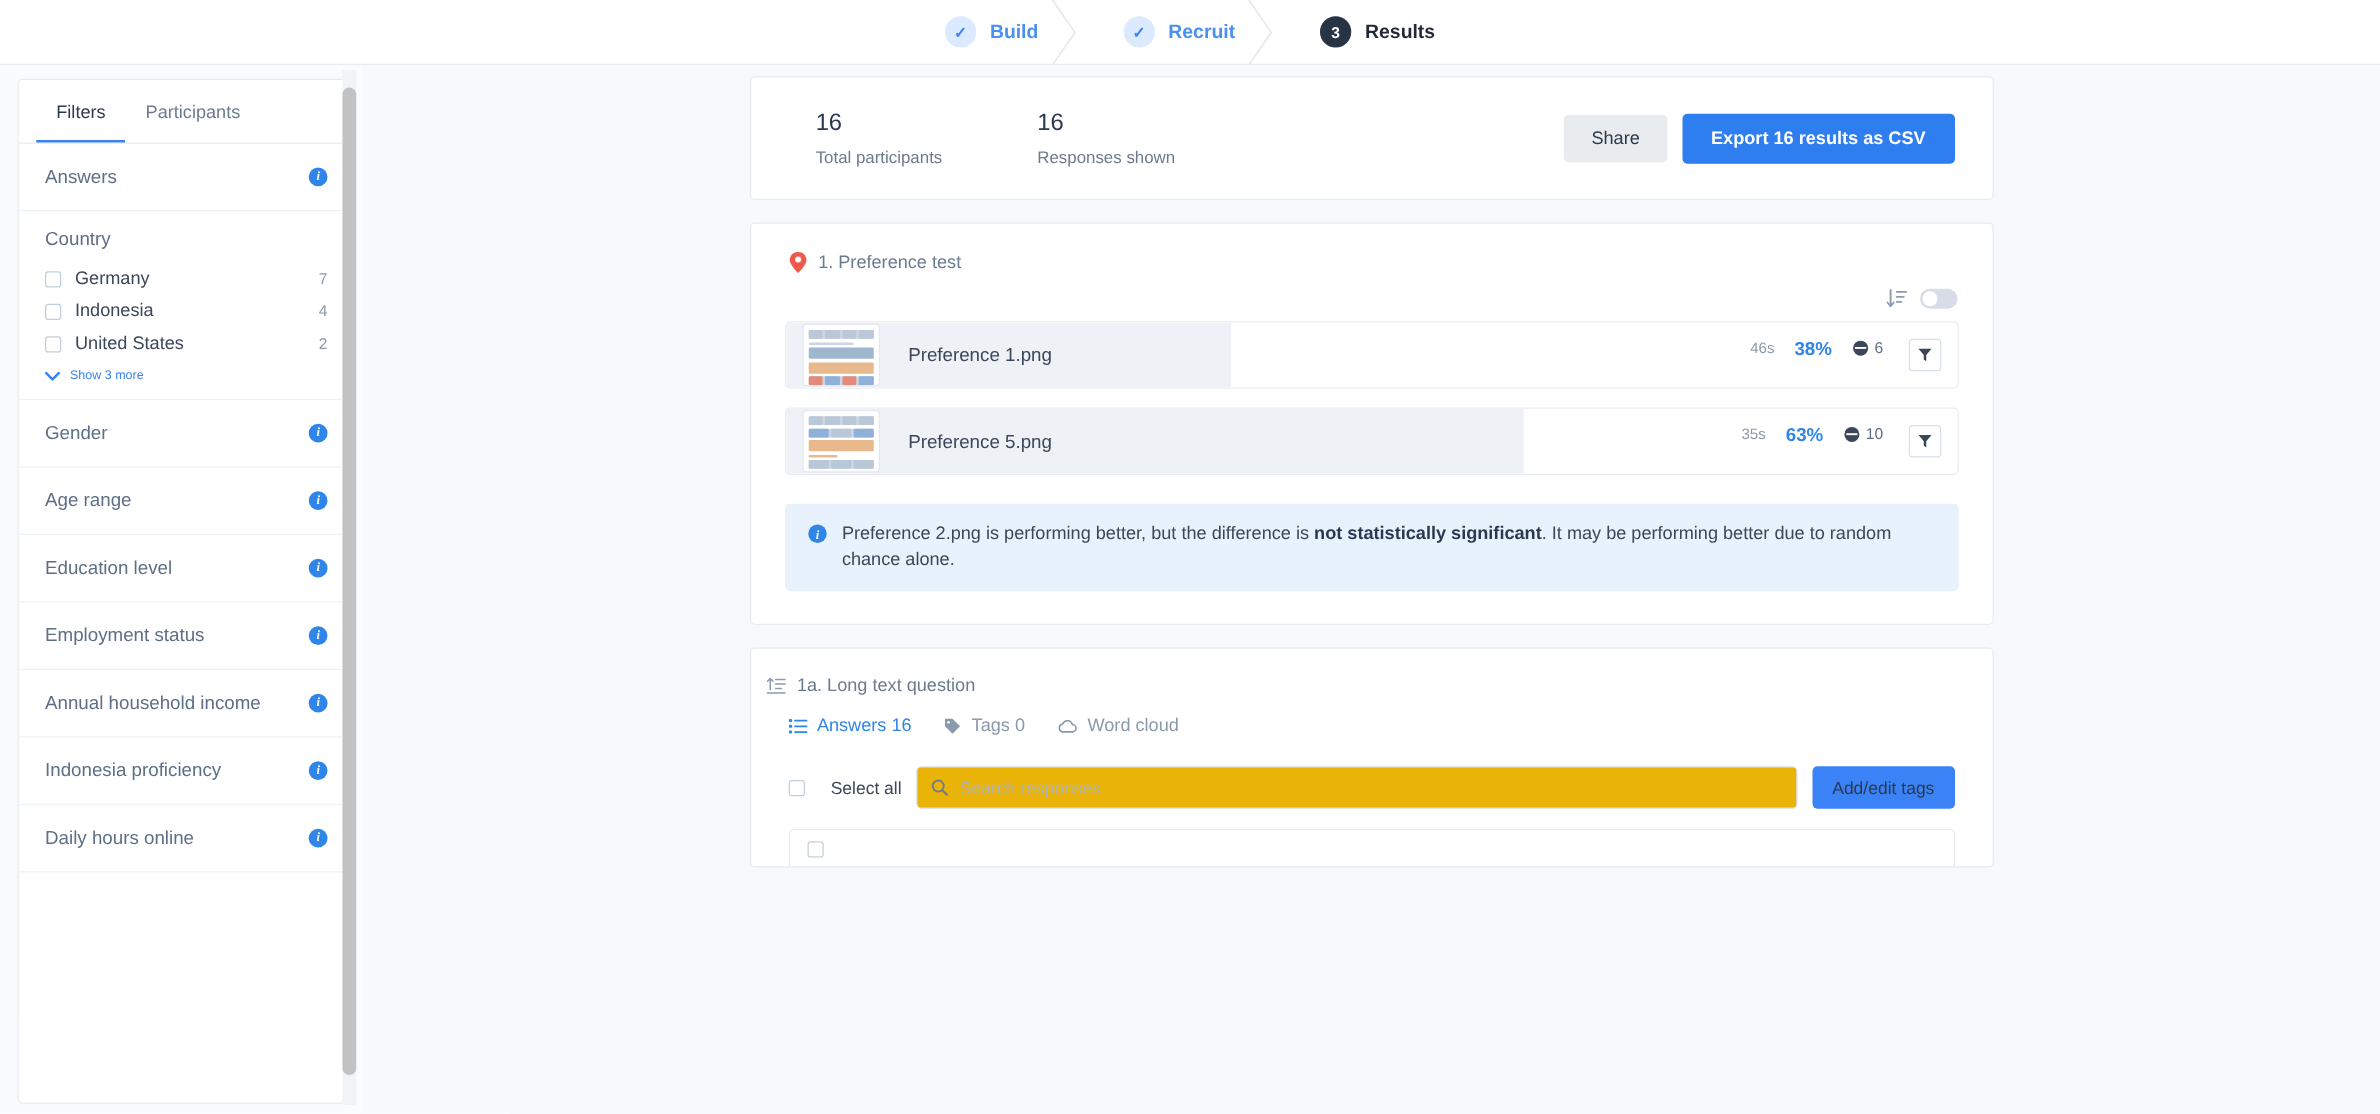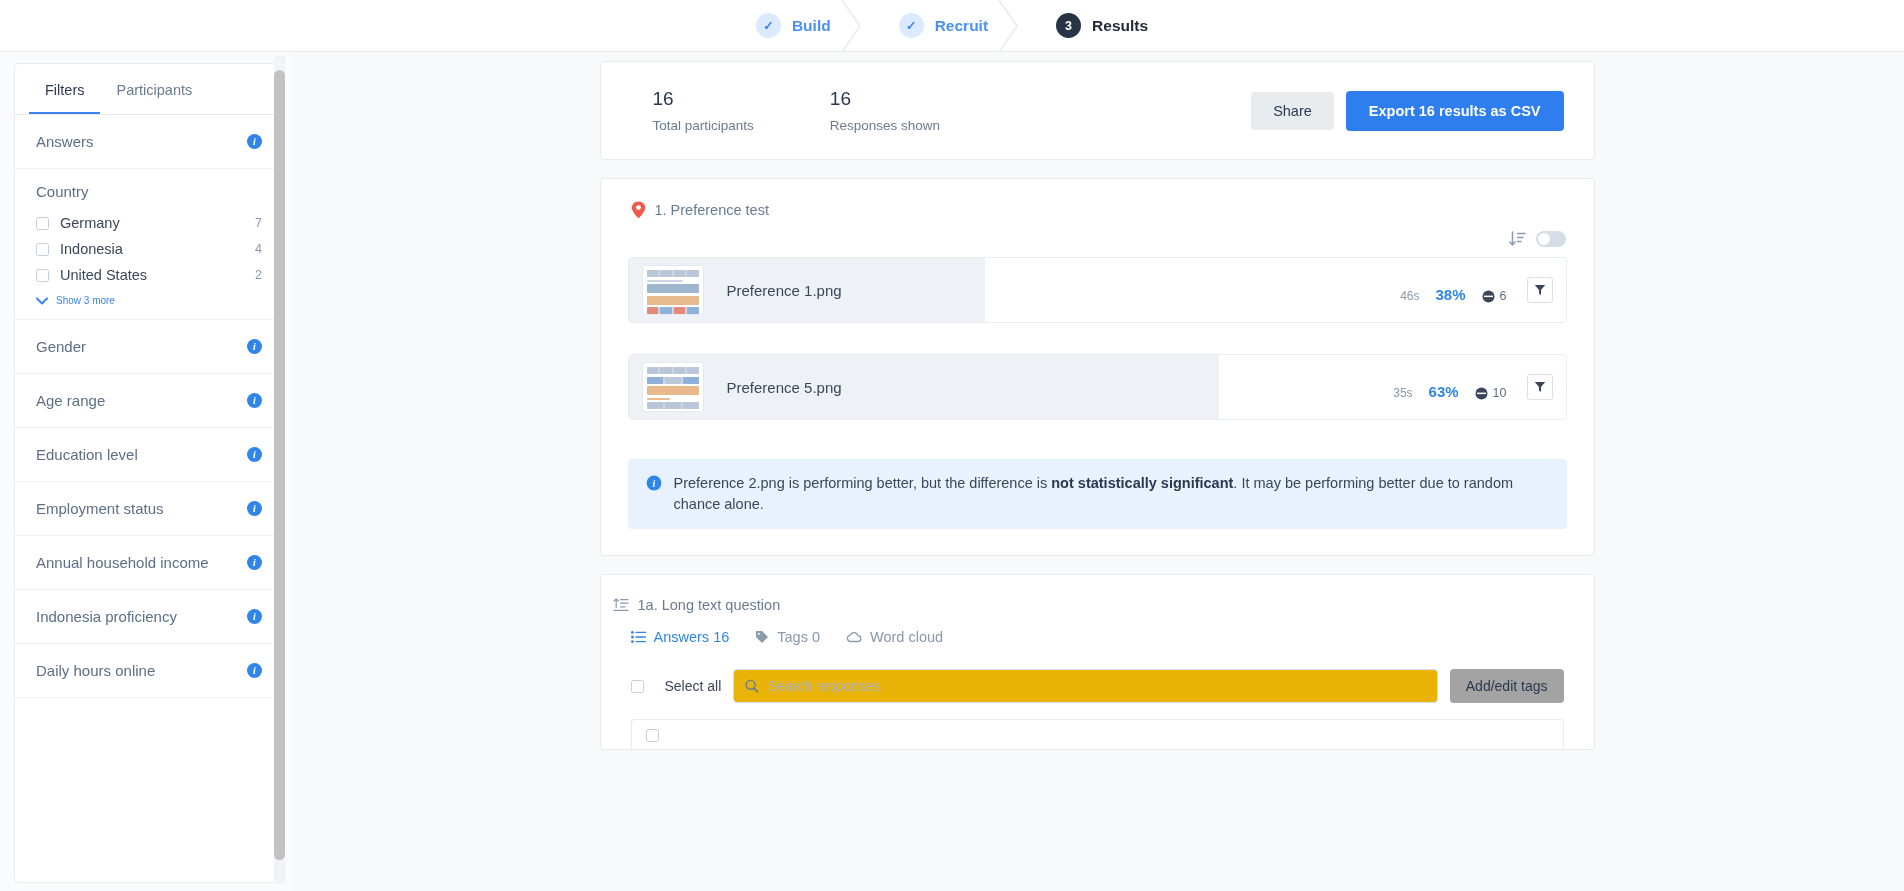--- a/index.html
+++ b/index.html
@@ -126,42 +126,42 @@
     width: 30px; height: 16px; border-radius: 9px; background: #d6dde6;
     position: relative; cursor: pointer;
   }
   .toggle::after {
     content: ""; position: absolute; top: 2px; left: 2px;
     width: 12px; height: 12px; border-radius: 50%; background: #fff;
   }
   .pref-list { padding: 10px 27px 4px; }
   .pref-row {
     position: relative; display: flex; align-items: center;
-    height: 66px; border: 1px solid #e9edf2; border-radius: 4px;
-    margin-bottom: 31px; background: #fff; overflow: hidden;
+    height: 54px; border: 1px solid #e9edf2; border-radius: 4px;
+    margin-bottom: 15px; background: #fff; overflow: hidden;
   }
   .pref-fill {
     position: absolute; left: 0; top: 0; bottom: 0;
     background: #eef1f6;
   }
   .pref-inner { position: relative; display: flex; align-items: center; width: 100%; padding: 0 13px; }
   .thumb {
     width: 62px; height: 50px; background: #fff; border: 1px solid #e4e9ef;
     border-radius: 3px; flex: none; overflow: hidden; padding: 4px;
   }
   .thumb-lines { display: flex; flex-direction: column; gap: 2.5px; }
   .tl { height: 2px; background: #ccd6e2; border-radius: 1px; }
   .tl.img { height: 9px; background: #e8b98d; }
   .tl.img2 { height: 9px; background: #9fb6cf; }
   .tl.row { display: flex; gap: 2px; height: 7px; }
   .tl.row i { flex: 1; background: #b9c7d8; border-radius: 1px; display: block; }
   .tl.row i.red { background: #e58a7a; }
   .tl.row i.blue { background: #8fb0d8; }
   .pref-name { font-size: 15px; color: #3b4758; margin-left: 23px; flex: 1; }
-  .pref-metrics { display: flex; align-items: flex-end; gap: 16px; }
+  .pref-metrics { display: flex; align-items: flex-start; gap: 16px; }
   .m-time { font-size: 12px; color: #8a99ab; }
   .m-pct { font-size: 15px; color: #2f86e8; font-weight: bold; }
   .m-part { display: flex; align-items: center; gap: 5px; font-size: 12.5px; color: #5d6f85; }
   .filter-btn {
     width: 26px; height: 26px; border: 1px solid #d8e0e9; border-radius: 3px;
     background: #fff; display: flex; align-items: center; justify-content: center;
     cursor: pointer; margin-left: 4px;
   }
   .note {
     margin: 4px 27px 26px; background: #e8f2fd; border-radius: 4px;
@@ -184,21 +184,21 @@
   .search-box {
     flex: 1; height: 34px; border: 1px solid #d8e0e9; border-radius: 4px;
     display: flex; align-items: center; gap: 9px; padding: 0 11px; background: #eab308;
   }
   .search-input {
     border: none; outline: none; font-size: 14px; color: #3b4758;
     width: 100%; font-family: "Liberation Sans", sans-serif; background: transparent;
   }
   .search-input::placeholder { color: #a9b4c2; }
   .btn-tags {
-    background: #a3a3a3; color: #2b3950; font-size: 14px; padding: 9px 16px;
+    background: #3b82f6; color: #2b3950; font-size: 14px; padding: 9px 16px;
   }
   .resp-peek {
     margin: 16px 30px 0; height: 30px; border: 1px solid #e7ebf0;
     border-bottom: none; border-radius: 4px 4px 0 0;
   }
   .resp-peek .cb2 {
     width: 13px; height: 13px; border: 1px solid #c3cedb; border-radius: 2.5px;
     margin: 9px 0 0 14px;
   }
   svg { display: block; }

